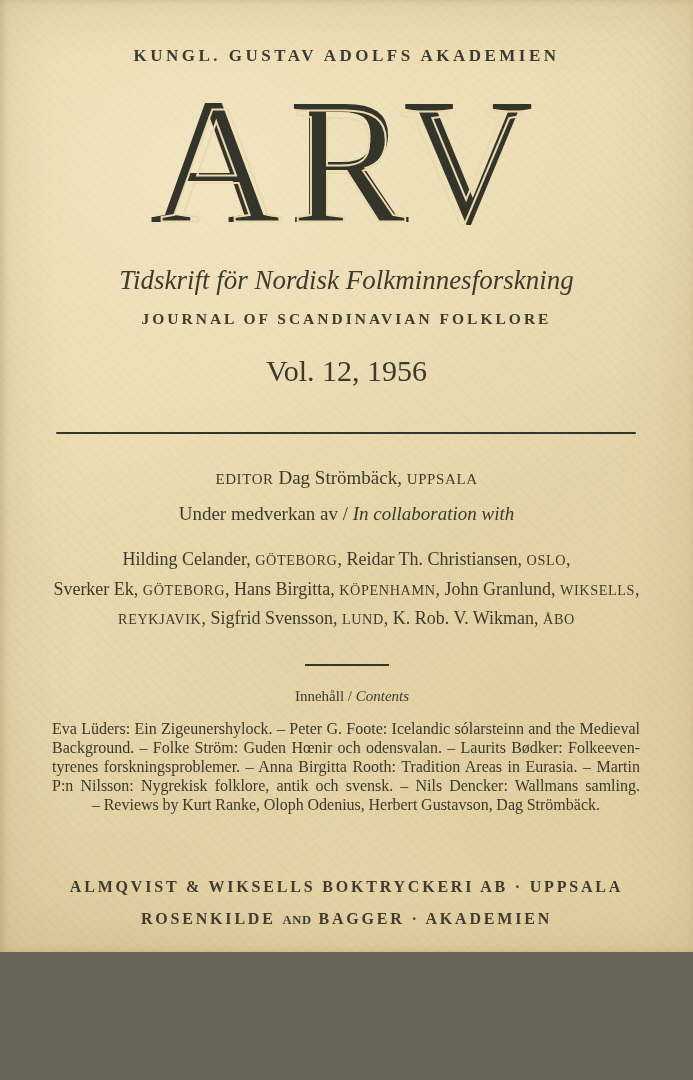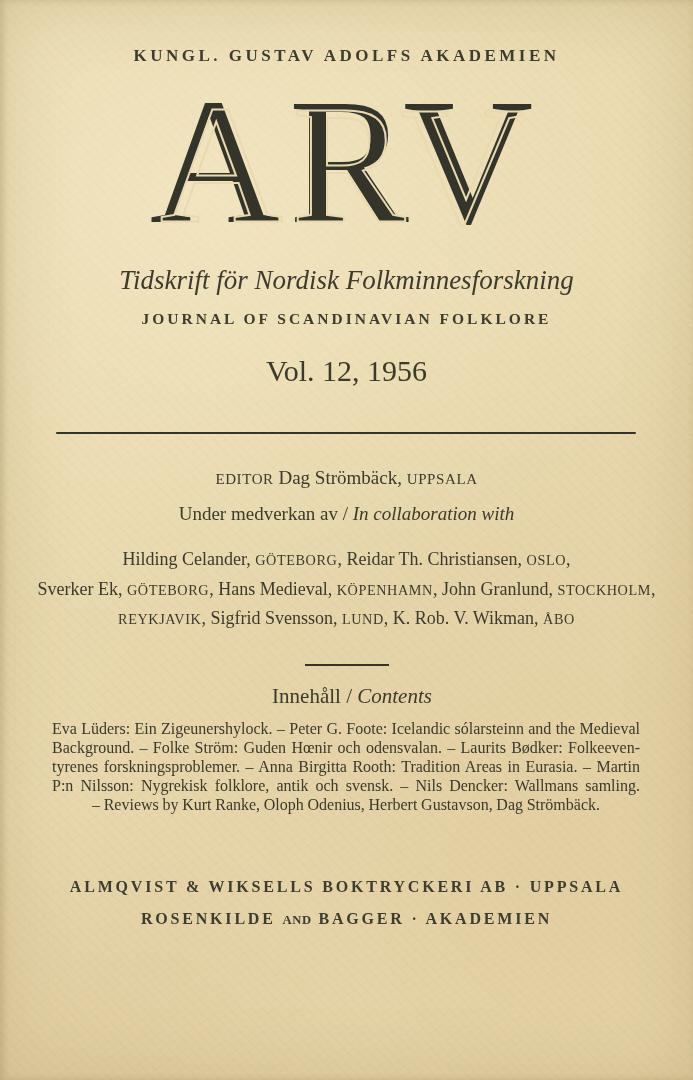--- a/index.html
+++ b/index.html
@@ -1,18 +1,18 @@
 <!DOCTYPE html>
 <html><head>
 <meta charset="utf-8">
 <style>
   html,body { margin:0; padding:0; background:#6b6459; }
   .page {
     position:relative;
-    width:693px; height:1080px;
+    width:693px; height:952px;
     margin:0 auto;
     overflow:hidden;
     background-color:#e9d9ae;
     background-image:
       radial-gradient(ellipse 900px 700px at 30% 18%, rgba(255,246,218,0.40), rgba(255,246,218,0) 62%),
       radial-gradient(ellipse 820px 900px at 82% 82%, rgba(186,156,96,0.16), rgba(186,156,96,0) 70%),
       radial-gradient(ellipse 420px 320px at 8% 96%, rgba(176,146,92,0.14), rgba(176,146,92,0) 72%),
       repeating-linear-gradient(47deg, rgba(158,130,80,0.035) 0 2px, rgba(0,0,0,0) 2px 8px),
       repeating-linear-gradient(-33deg, rgba(120,100,60,0.025) 0 1px, rgba(0,0,0,0) 1px 7px);
     box-shadow: inset 0 0 70px rgba(138,110,58,0.22), inset 3px 0 7px rgba(120,95,50,0.22);
@@ -73,21 +73,21 @@
   }
   .sc { font-size:0.79em; letter-spacing:0.6px; }
   .it { font-style:italic; }
   .rule-short {
     margin:30px auto 0 auto;
     width:84px; height:2px;
     background:#33342a;
   }
   .contents-heading {
     margin-top:17px;
-    font-size:21px; line-height:26px;padding-left:11px;
+    font-size:15px; line-height:26px;padding-left:11px;
   }
   .contents-para {
     margin:10px 53px 0 52px;
     font-size:16px; line-height:19.2px;
     word-spacing:-0.3px;
     color:#3a392c;
   }
   .para-line { text-align:justify; text-align-last:justify; }
   .para-line.last { text-align:center; text-align-last:center; }
   .imprint {
@@ -117,21 +117,21 @@
   <div class="volume">Vol. 12, 1956</div>
 
   <div class="rule-full"></div>
 
   <div class="editor-line"><span class="sc">EDITOR</span><span> Dag Strömbäck, </span><span class="sc">UPPSALA</span></div>
 
   <div class="collab-note"><span>Under medverkan av</span><span> / </span><span class="it">In collaboration with</span></div>
 
   <div class="collaborators">
     <div><span>Hilding Celander, </span><span class="sc">GÖTEBORG</span><span>, Reidar Th. Christiansen, </span><span class="sc">OSLO</span><span>,</span></div>
-    <div><span>Sverker Ek, </span><span class="sc">GÖTEBORG</span><span>, Hans Medieval, </span><span class="sc">KÖPENHAMN</span><span>, John Granlund, </span><span class="sc">STOCKHOLM</span><span>,</span></div>
+    <div><span>Sverker Ek, </span><span class="sc">GÖTEBORG</span><span>, Hans Birgitta, </span><span class="sc">KÖPENHAMN</span><span>, John Granlund, </span><span class="sc">WIKSELLS</span><span>,</span></div>
     <div><span class="sc">REYKJAVIK</span><span>, Sigfrid Svensson, </span><span class="sc">LUND</span><span>, K. Rob. V. Wikman, </span><span class="sc">ÅBO</span></div>
   </div>
 
   <div class="rule-short"></div>
 
   <div class="contents-heading"><span>Innehåll</span><span> / </span><span class="it">Contents</span></div>
 
   <div class="contents-para">
     <div class="para-line">Eva Lüders: Ein Zigeunershylock. – Peter G. Foote: Icelandic sólarsteinn and the Medieval</div>
     <div class="para-line">Background. – Folke Ström: Guden Hœnir och odensvalan. – Laurits Bødker: Folkeeven-</div>

